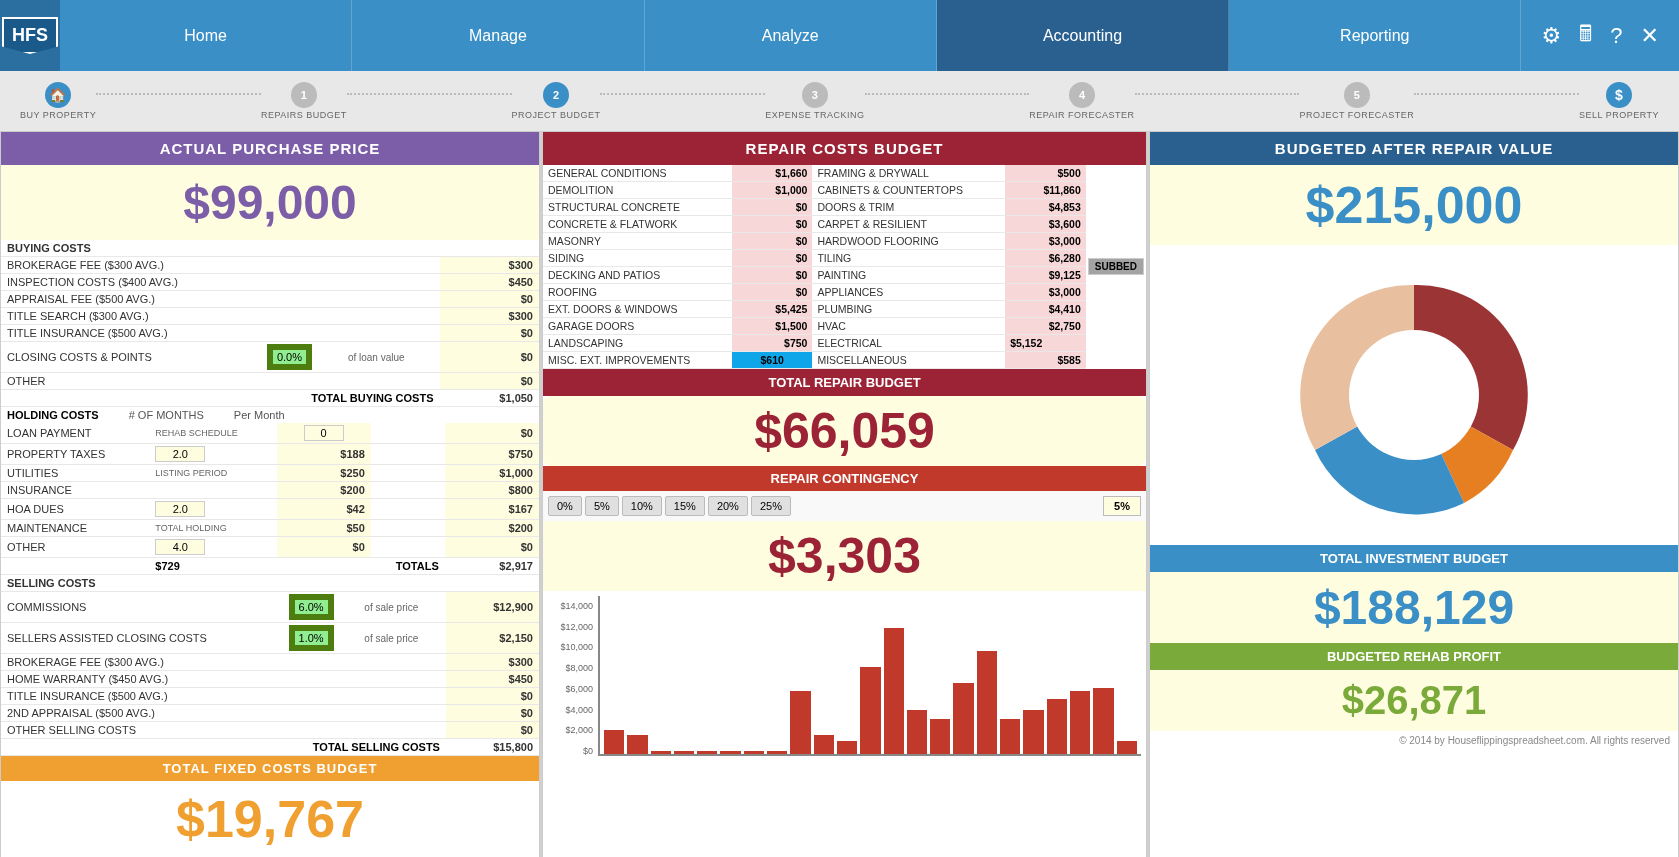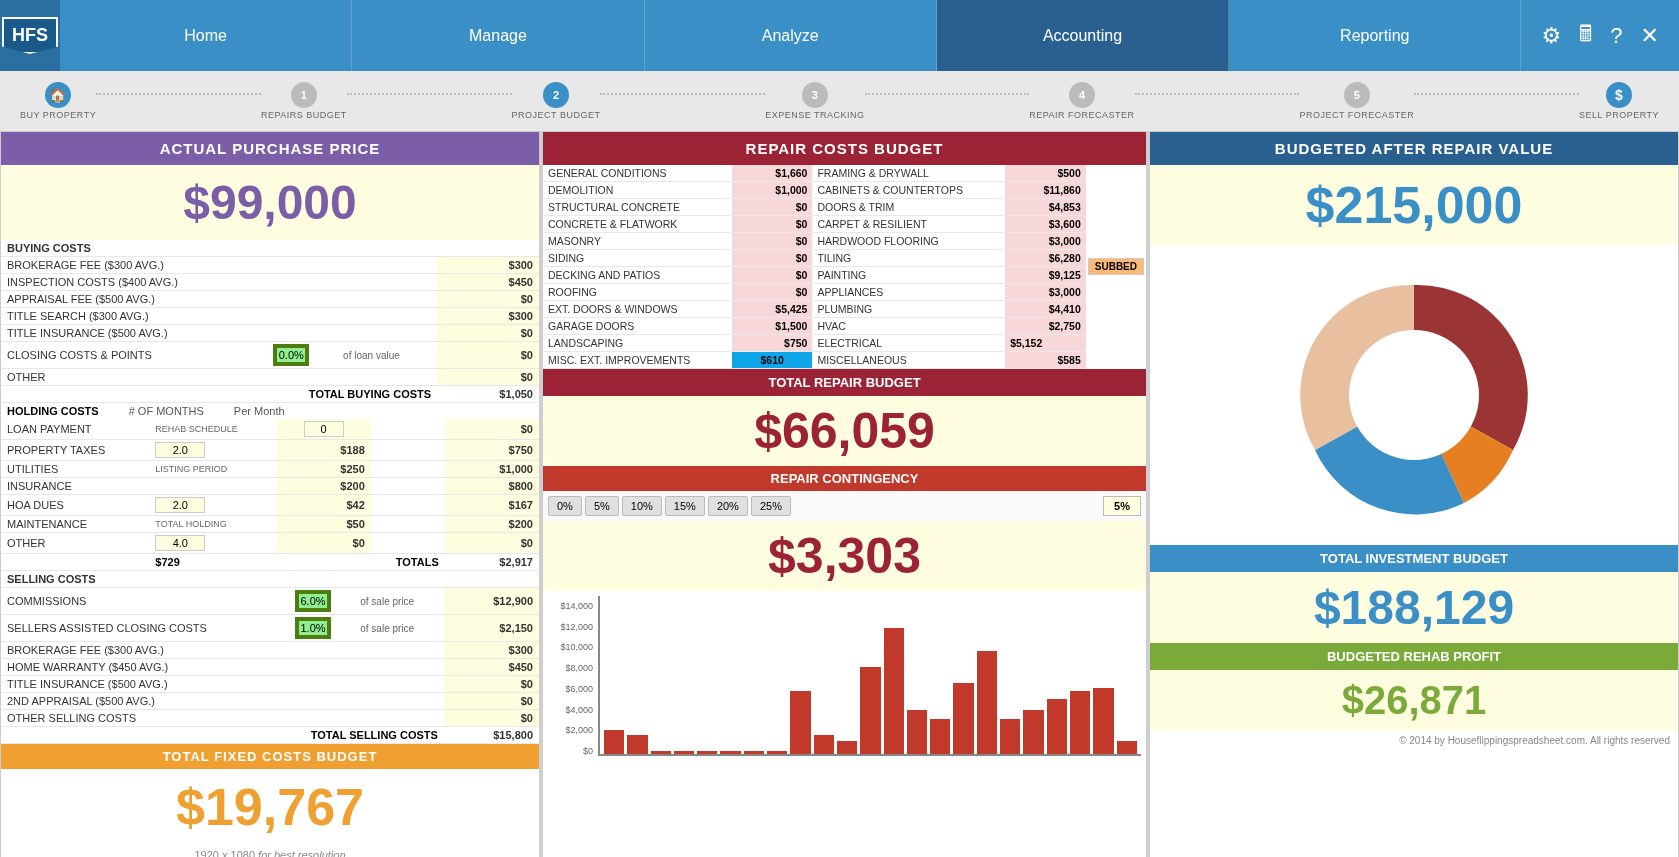--- a/index.html
+++ b/index.html
@@ -301,21 +301,21 @@
       color: #9b2335;
       padding: 6px;
     }
     .chart-area {
       background: #fff;
       padding: 5px;
       height: 200px;
       position: relative;
     }
     .subbed-label {
-      background: #fdba74;
+      background: #a3a3a3;
       border: 1px solid #ccc;
       padding: 2px 6px;
       font-size: 10px;
       font-weight: bold;
       text-align: center;
     }
 
     
     .right-panel {
       width: 530px;
@@ -391,24 +391,24 @@
     .input-box {
       background: #fffde0;
       border: 1px solid #ccc;
       text-align: center;
       font-size: 11px;
       width: 50px;
       padding: 1px;
     }
     .pct-input {
       background: #90EE90;
-      border: 4px solid #4d7c0f;
+      border: 6px solid #4d7c0f;
       text-align: center;
       font-size: 11px;
-      width: 36px;
+      width: 45px;
       padding: 1px;
     }
   </style>
 </head>
 <body>
 
 <div class="top-nav">
   <div class="logo">
     <div class="logo-inner">HFS</div>
   </div>

